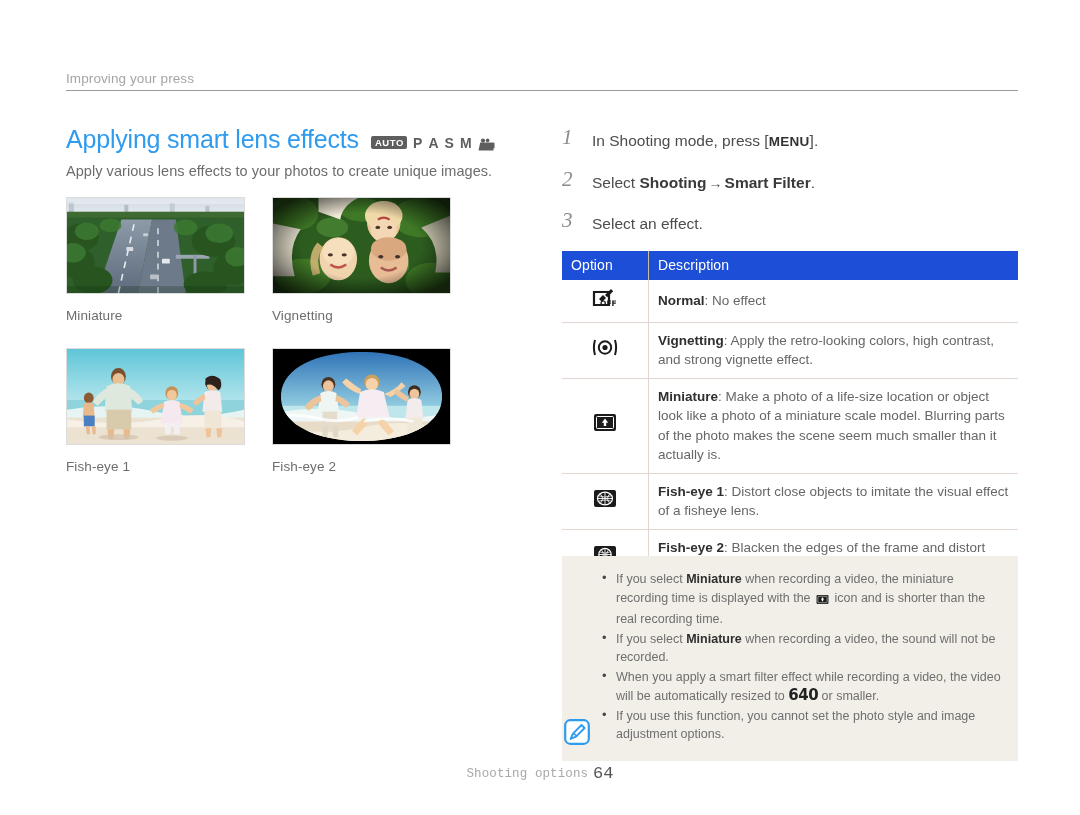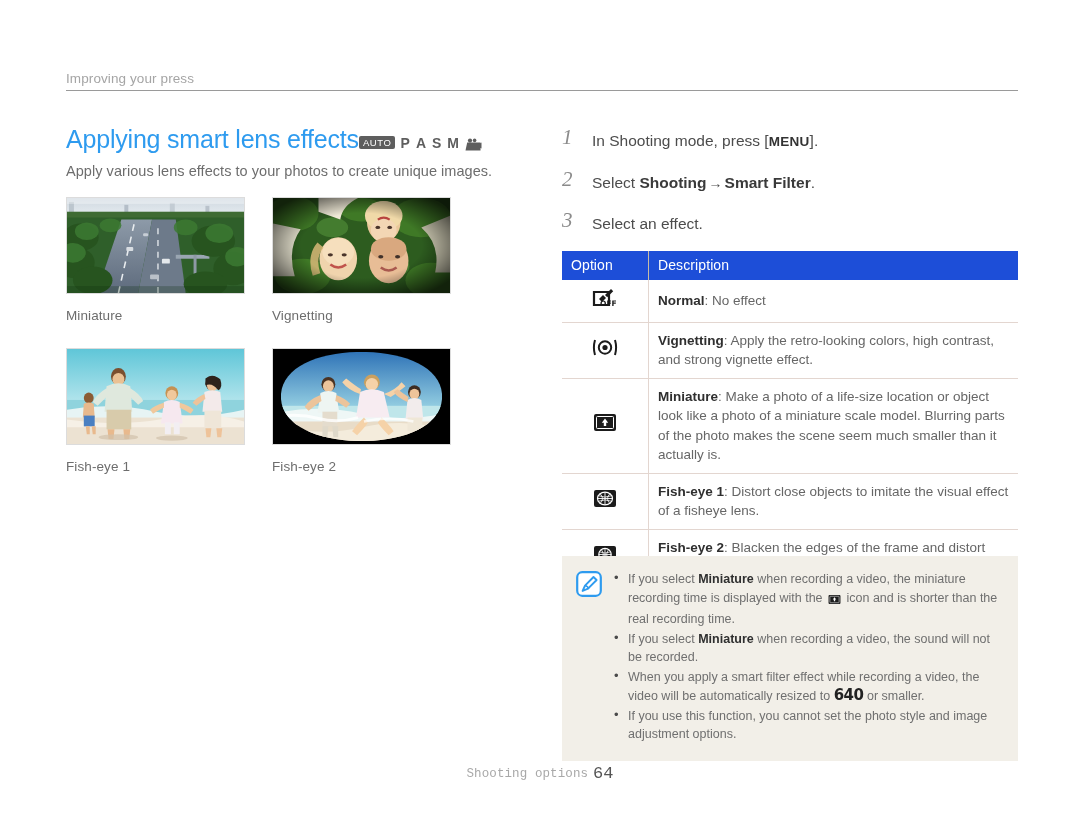--- a/index.html
+++ b/index.html
@@ -44,41 +44,41 @@
   
   .left-col {
     position: absolute;
     left: 66px;
     top: 125px;
     width: 470px;
   }
   .title-row {
     display: flex;
     align-items: baseline;
-    gap: 0;
+    gap: 12px;
   }
   .page-title {
     font-size: 25px;
     color: #2e9bef;
     font-weight: 400;
     letter-spacing: -0.2px;
     white-space: nowrap;
   }
   .mode-icons {
     display: flex;
     align-items: center;
     gap: 6px;
     position: relative;
     top: -2px;
   }
   .mode-auto {
     background: #5e5e5e;
     color: #ffffff;
     font-size: 9.5px;
-    font-weight: normal;
+    font-weight: bold;
     letter-spacing: 0.6px;
     padding: 1px 3px 1px 4px;
     border-radius: 2px;
     line-height: 11px;
     display: inline-block;
   }
   .mode-letter {
     font-size: 14px;
     font-weight: bold;
     color: #5e5e5e;
@@ -201,23 +201,23 @@
   .optname { color: #2f2f2f; font-weight: bold; }
 
   
   .note-box {
     position: absolute;
     left: 562px;
     top: 556px;
     width: 456px;
     background: #f2efe8;
     box-sizing: border-box;
-    padding: 14px 16px 16px 14px;
+    padding: 14px 16px 16px 2px;
     display: flex;
-    align-items: flex-start;
+    align-items: flex-end;
     gap: 11px;
   }
   .note-icon {
     flex: 0 0 26px;
     width: 26px;
     height: 26px;
     margin-top: 1px;
   }
   .note-list {
     margin: 0;

